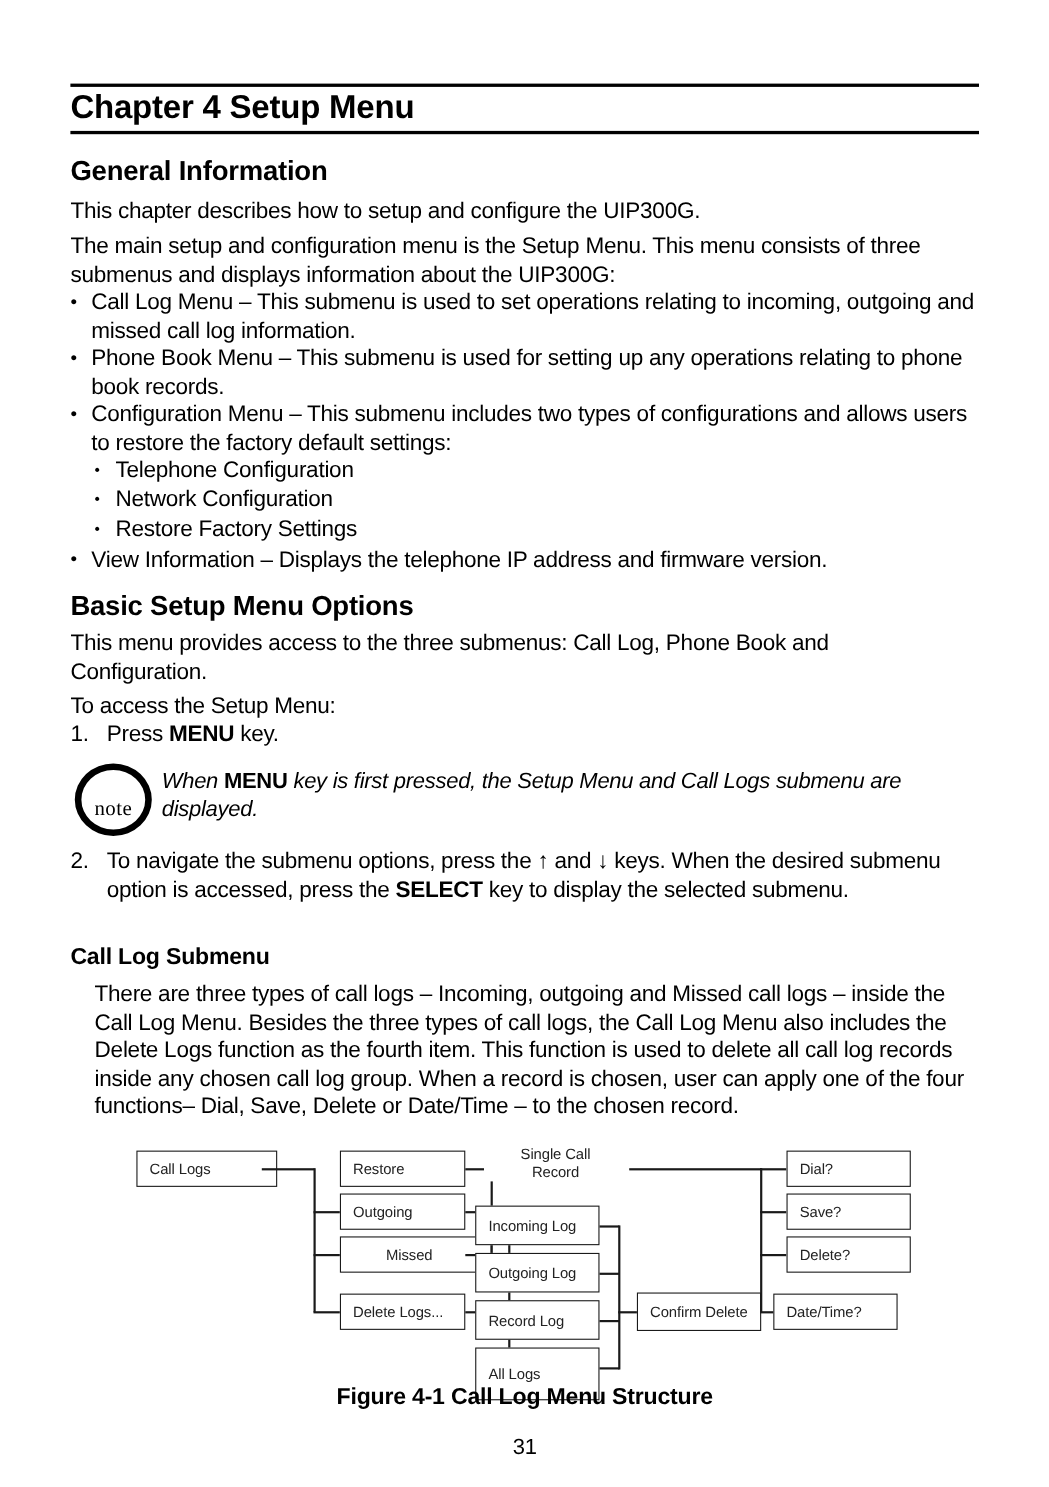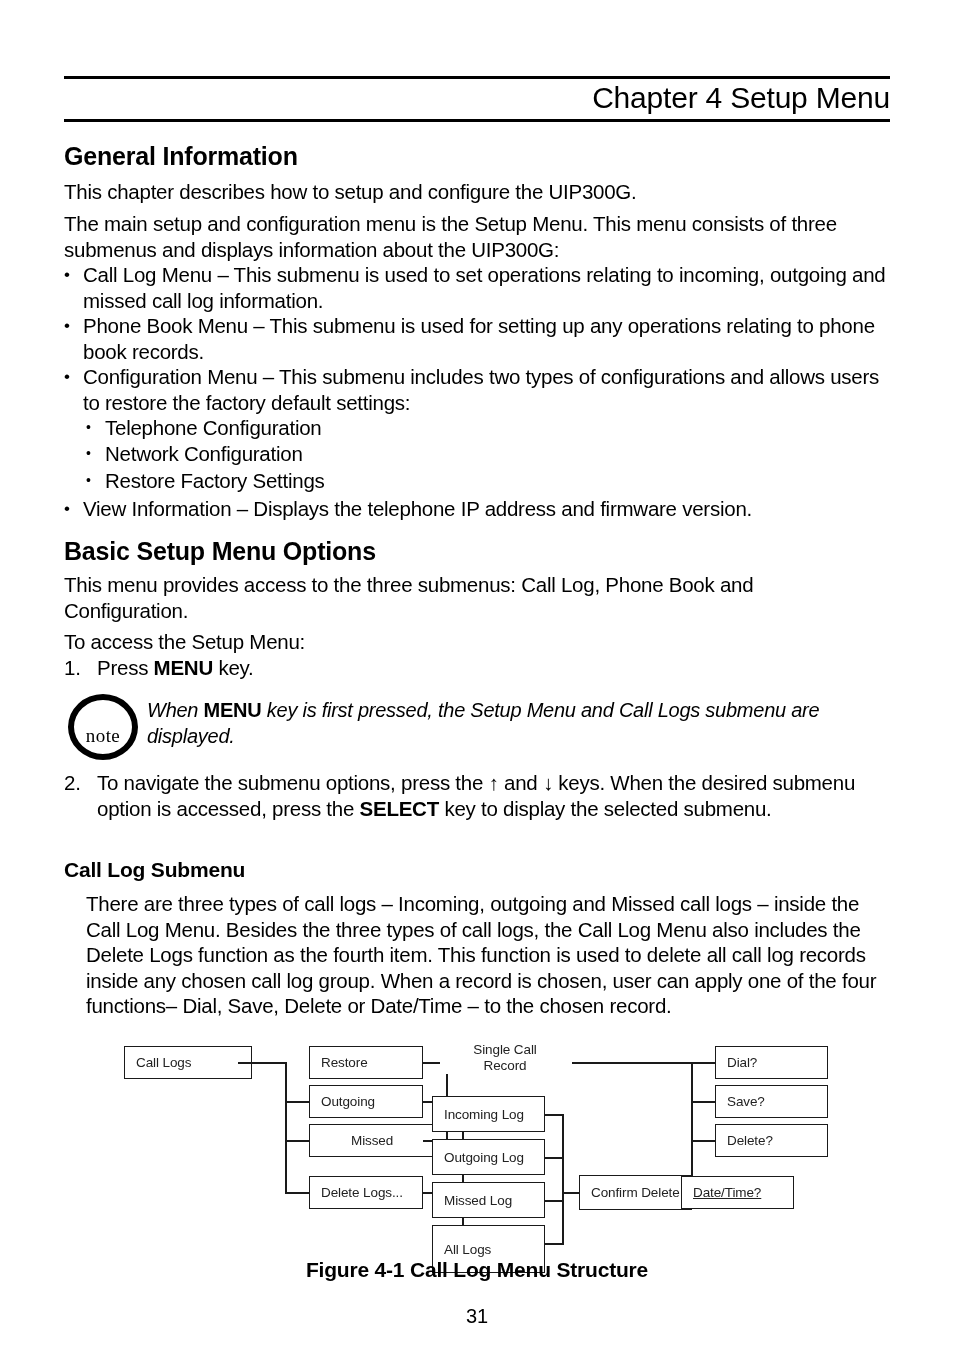--- a/index.html
+++ b/index.html
@@ -29,23 +29,23 @@
     height: 3px;
     background: #000;
   }
   .rule-top { top: 76px; }
   .rule-bottom { top: 119px; }
   .chapter-title {
     position: absolute;
     left: 64px;
     top: 79px;
     width: 826px;
-    text-align: right;
+    text-align: left;
     font-size: 30px;
-    font-weight: normal;
+    font-weight: bold;
     letter-spacing: -0.2px;
     line-height: 38px;
   }
   
   .h1 {
     position: absolute;
     left: 64px;
     font-size: 25px;
     font-weight: bold;
     letter-spacing: -0.2px;
@@ -285,41 +285,41 @@
 
     <div class="dline h" style="left:423px; top:162px; width:40px;"></div>
     <div class="dline v" style="left:462px; top:84px; height:130px;"></div>
     <div class="dline h" style="left:462px; top:84px; width:20px;"></div>
     <div class="dline h" style="left:462px; top:127px; width:20px;"></div>
     <div class="dline h" style="left:462px; top:170px; width:20px;"></div>
     <div class="dline h" style="left:462px; top:213px; width:20px;"></div>
 
     <div class="dbox" style="left:432px; top:66px; width:113px; height:36px;">Incoming Log</div>
     <div class="dbox" style="left:432px; top:109px; width:113px; height:36px;">Outgoing Log</div>
-    <div class="dbox" style="left:432px; top:152px; width:113px; height:36px;">Missed Log</div>
+    <div class="dbox" style="left:432px; top:152px; width:113px; height:36px;">Record Log</div>
     <div class="dbox" style="left:432px; top:195px; width:113px; height:48px;">All Logs</div>
 
     <div class="dline h" style="left:545px; top:84px; width:18px;"></div>
     <div class="dline h" style="left:545px; top:127px; width:18px;"></div>
     <div class="dline h" style="left:545px; top:170px; width:18px;"></div>
     <div class="dline h" style="left:545px; top:213px; width:18px;"></div>
     <div class="dline v" style="left:562px; top:84px; height:131px;"></div>
     <div class="dline h" style="left:562px; top:162px; width:18px;"></div>
 
     <div class="dbox" style="left:579px; top:145px; width:113px; height:35px;">Confirm Delete</div>
 
     <div class="dline v" style="left:691px; top:32px; height:131px;"></div>
     <div class="dline h" style="left:691px; top:32px; width:24px;"></div>
     <div class="dline h" style="left:691px; top:71px; width:24px;"></div>
     <div class="dline h" style="left:691px; top:110px; width:24px;"></div>
     <div class="dline h" style="left:691px; top:162px; width:24px;"></div>
 
     <div class="dbox" style="left:715px; top:16px; width:113px; height:33px;">Dial?</div>
     <div class="dbox" style="left:715px; top:55px; width:113px; height:33px;">Save?</div>
     <div class="dbox" style="left:715px; top:94px; width:113px; height:33px;">Delete?</div>
-    <div class="dbox" style="left:681px; top:146px; width:113px; height:33px;text-decoration:underline;">Date/Time?</div>
+    <div class="dbox" style="left:703px; top:146px; width:113px; height:33px;">Date/Time?</div>
 
   </div>
 
   <div class="caption">Figure 4-1 Call Log Menu Structure</div>
   <div class="folio">31</div>
 
 </div>
 
 </body></html>

